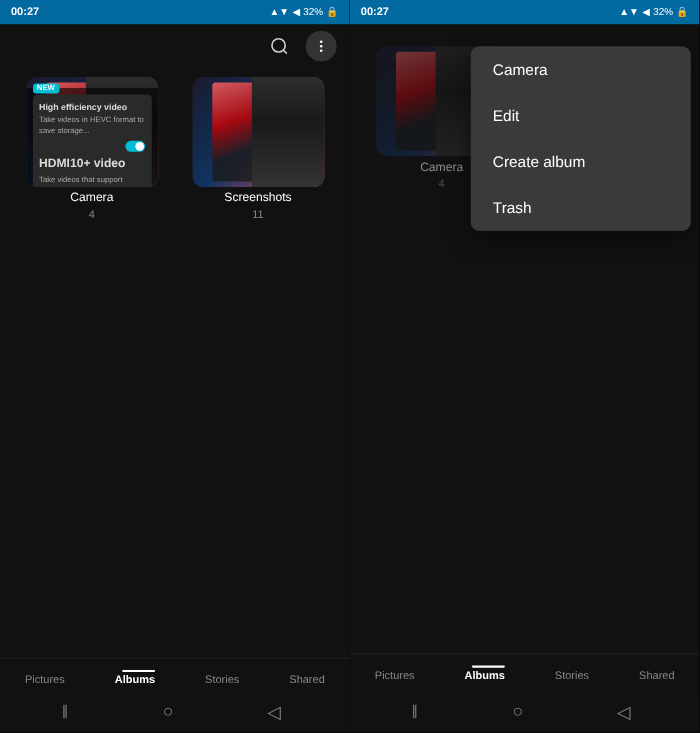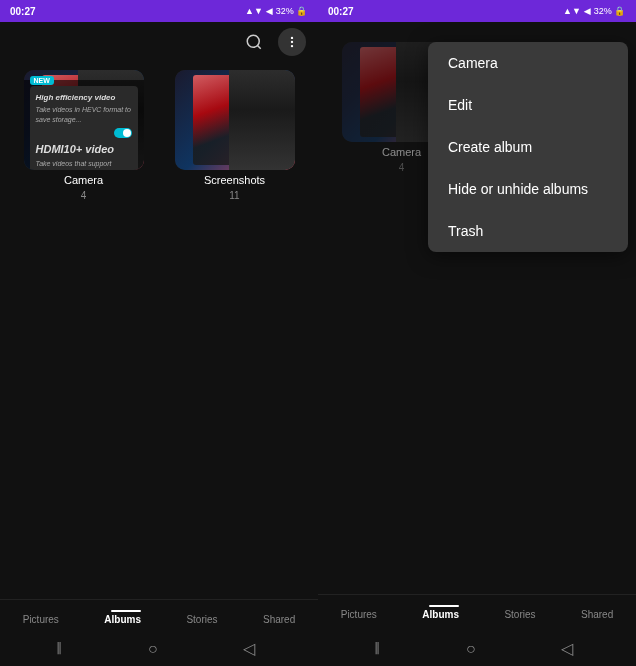--- a/index.html
+++ b/index.html
@@ -21,21 +21,21 @@
       flex-direction: column;
       overflow: hidden;
     }
 
     .status-bar {
       display: flex;
       justify-content: space-between;
       align-items: center;
       padding: 4px 10px;
       height: 22px;
-      background: #6d28d9;
+      background: #0369a1;
     }
 
     .status-left {
       font-size: 10px;
       color: #fff;
       font-weight: 600;
     }
 
     .status-right {
       display: flex;
@@ -150,21 +150,20 @@
 
     .settings-overlay {
       position: absolute;
       top: 10px;
       left: 0;
       right: 0;
       bottom: 0;
       background: rgba(0,0,0,0.6);
       z-index: 5;
       padding: 6px;
-      font-style: italic;
     }
 
     .settings-panel {
       background: #2a2a2a;
       border-radius: 4px;
       padding: 6px;
       font-size: 8px;
       color: #ddd;
       line-height: 1.4;
     }
@@ -421,21 +420,20 @@
       </div>
       <span class="album-label">Camera</span>
       <span class="album-count">4</span>
     </div>
   </div>
 
   <div class="dropdown-menu">
     <div class="dropdown-item">Camera</div>
     <div class="dropdown-item">Edit</div>
     <div class="dropdown-item">Create album</div>
-    <div class="dropdown-item">Hide or unhide albums</div>
     <div class="dropdown-item">Trash</div>
   </div>
 
   <div class="bottom-nav" style="position:absolute;bottom:40px;left:0;right:0;">
     <div class="nav-item">
       <div class="nav-underline-hidden"></div>
       <span class="nav-label">Pictures</span>
     </div>
     <div class="nav-item">
       <div class="nav-underline"></div>

